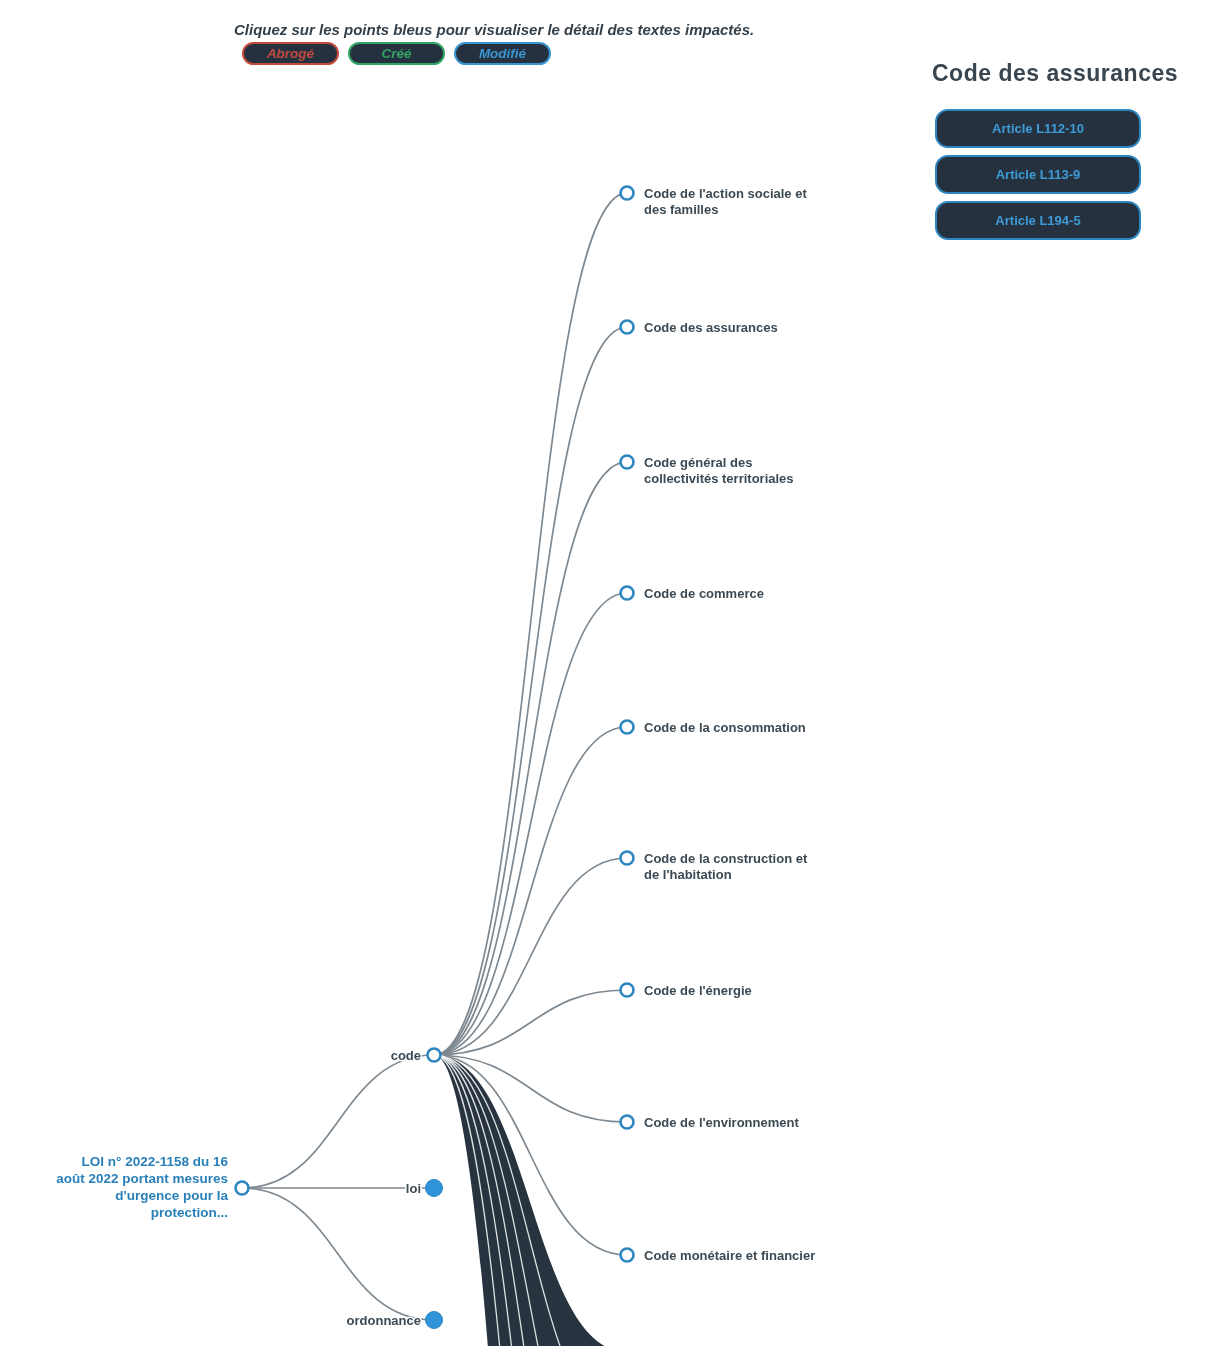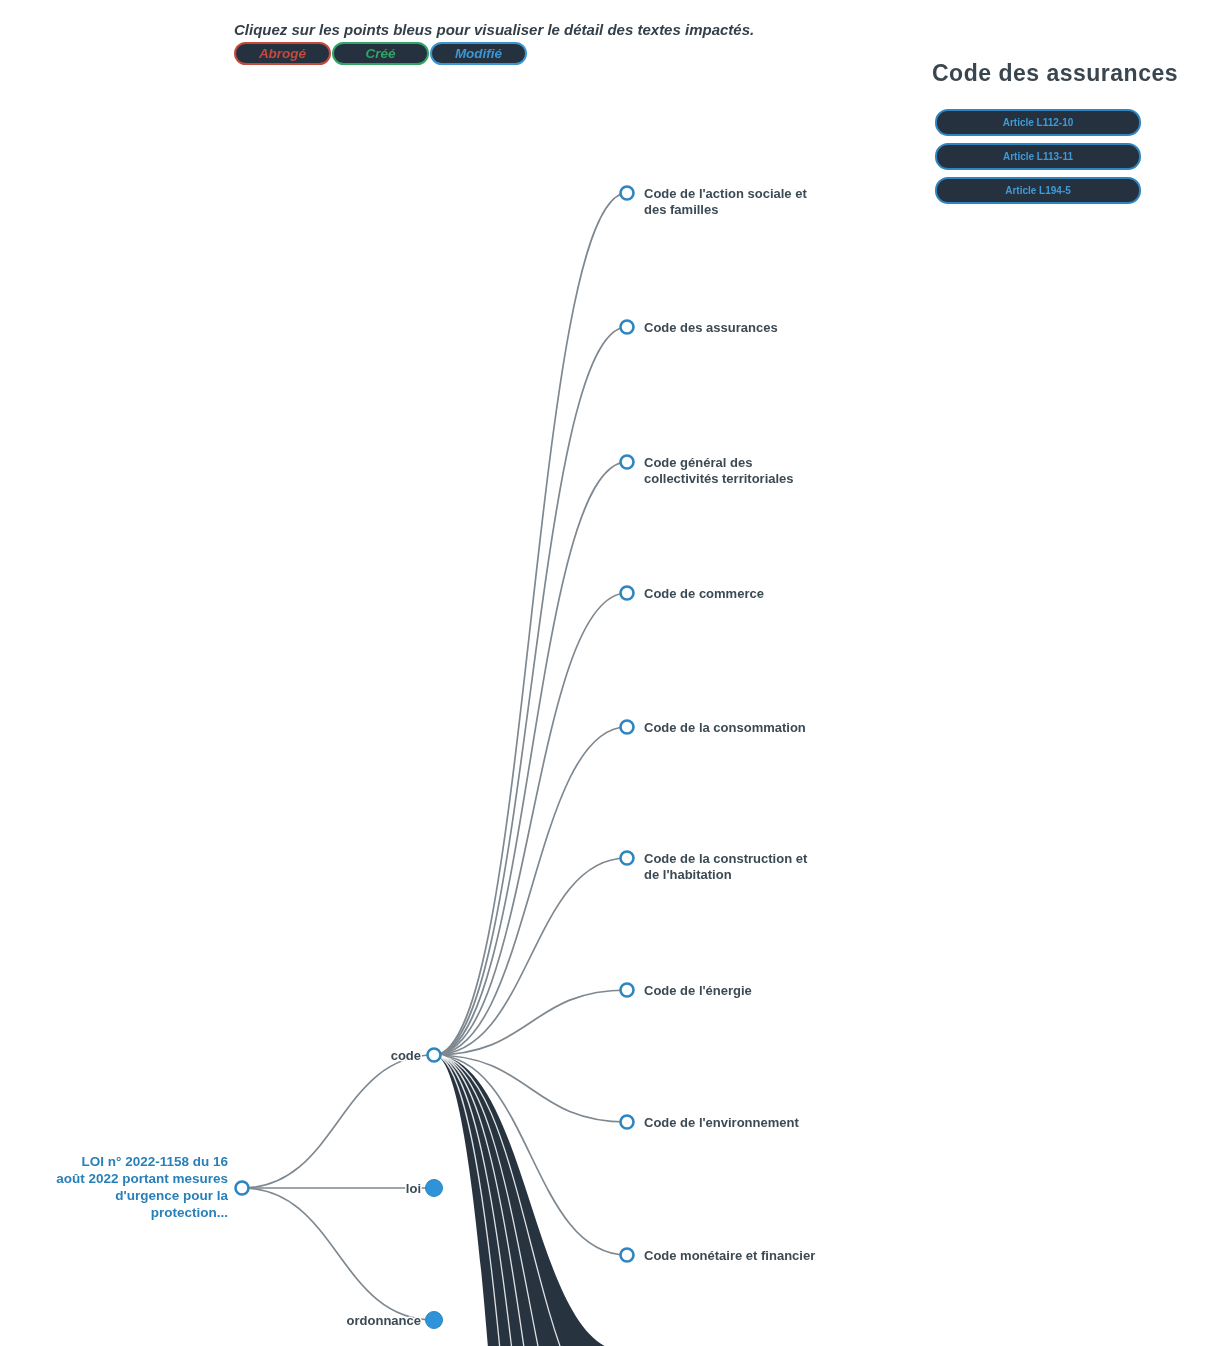--- a/index.html
+++ b/index.html
@@ -13,39 +13,39 @@
   html,body{background:#ffffff;}
   body{
     width:1206px;height:1346px;position:relative;overflow:hidden;
     font-family:"Liberation Sans",sans-serif;
   }
   .tree-canvas{position:absolute;left:0;top:0;z-index:1;}
   .top-note{
     position:absolute;left:234px;top:21px;z-index:3;
     font-size:15px;font-weight:700;font-style:italic;color:var(--instruction_ink);
   }
-  .legend{position:absolute;left:234px;top:42px;z-index:3;display:flex;gap:1px;}
+  .legend{position:absolute;left:242px;top:42px;z-index:3;display:flex;gap:9px;}
   .legend-pill{
     width:97px;height:23px;border-radius:12px;background:var(--pill_bg);
     border:2px solid currentColor;display:flex;align-items:center;justify-content:center;
     font-size:13.5px;font-weight:700;font-style:italic;cursor:pointer;
   }
   .legend-pill.red{color:var(--abroge_red);}
   .legend-pill.green{color:var(--cree_green);font-style:italic;}
   .legend-pill.blue{color:var(--modifie_blue);font-style:italic;}
   .side-panel{position:absolute;left:932px;top:60px;z-index:3;width:240px;}
   .side-panel-title{
     font-size:23px;font-weight:600;color:var(--heading_ink);
     letter-spacing:0.5px;margin-bottom:22px;white-space:nowrap;
   }
   .article-btn{
-    width:206px;height:27px;margin:0 0 7px 3px;border-radius:13px;
+    width:206px;height:39px;margin:0 0 7px 3px;border-radius:13px;
     background:var(--panel_btn_bg);border:2px solid var(--panel_btn_border);
     color:var(--panel_btn_text);font-family:"Liberation Sans",sans-serif;
-    font-size:10px;font-weight:700;display:flex;align-items:center;justify-content:center;
+    font-size:13px;font-weight:700;display:flex;align-items:center;justify-content:center;
     cursor:pointer;
   }
   
   text{font-family:"Liberation Sans",sans-serif;}
   .leaf-label,.branch-label{
     font-size:13px;font-weight:600;fill:var(--label_ink);
     paint-order:stroke;stroke:#ffffff;stroke-width:3px;stroke-linejoin:round;
   }
   .branch-label{text-anchor:end;}
   .root-label{
@@ -65,21 +65,21 @@
 
 <div class="legend">
   <div class="legend-pill red">Abrogé</div>
   <div class="legend-pill green">Créé</div>
   <div class="legend-pill blue">Modifié</div>
 </div>
 
 <div class="side-panel">
   <div class="side-panel-title">Code des assurances</div>
   <button class="article-btn">Article L112-10</button>
-  <button class="article-btn">Article L113-11</button>
+  <button class="article-btn">Article L113-9</button>
   <button class="article-btn">Article L194-5</button>
 </div>
 
 <svg class="tree-canvas" width="1206" height="1346" viewBox="0 0 1206 1346" xmlns="http://www.w3.org/2000/svg">
     <path class="tree-link" d="M242,1188C338,1188 338,1055 434,1055"></path>
     <path class="tree-link" d="M242,1188C338,1188 338,1188 434,1188"></path>
     <path class="tree-link" d="M242,1188C338,1188 338,1320 434,1320"></path>
     <path class="tree-link" d="M434,1055C530.5,1055 530.5,193 627,193"></path>
     <path class="tree-link" d="M434,1055C530.5,1055 530.5,327 627,327"></path>
     <path class="tree-link" d="M434,1055C530.5,1055 530.5,462 627,462"></path>

